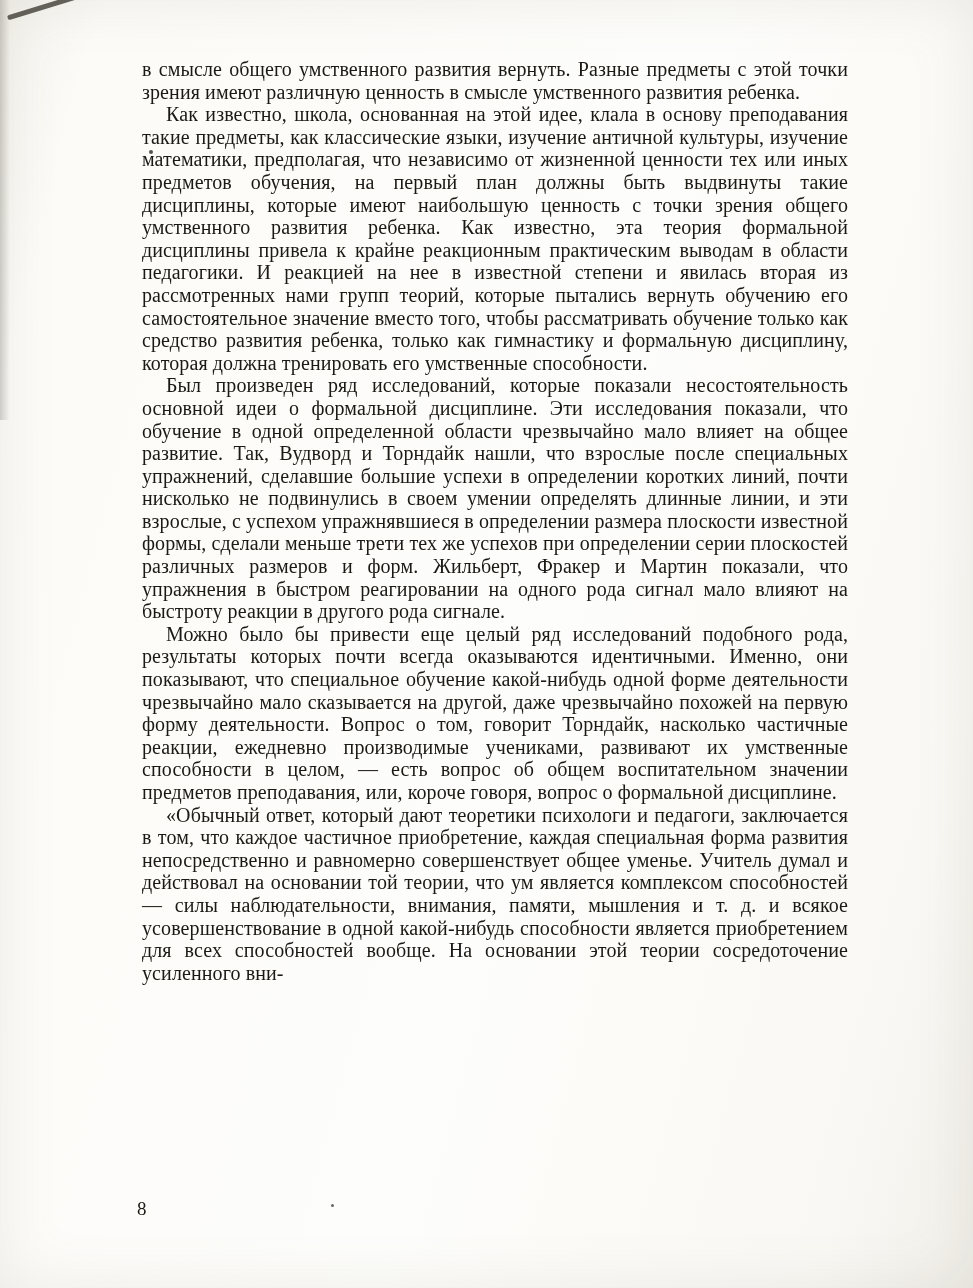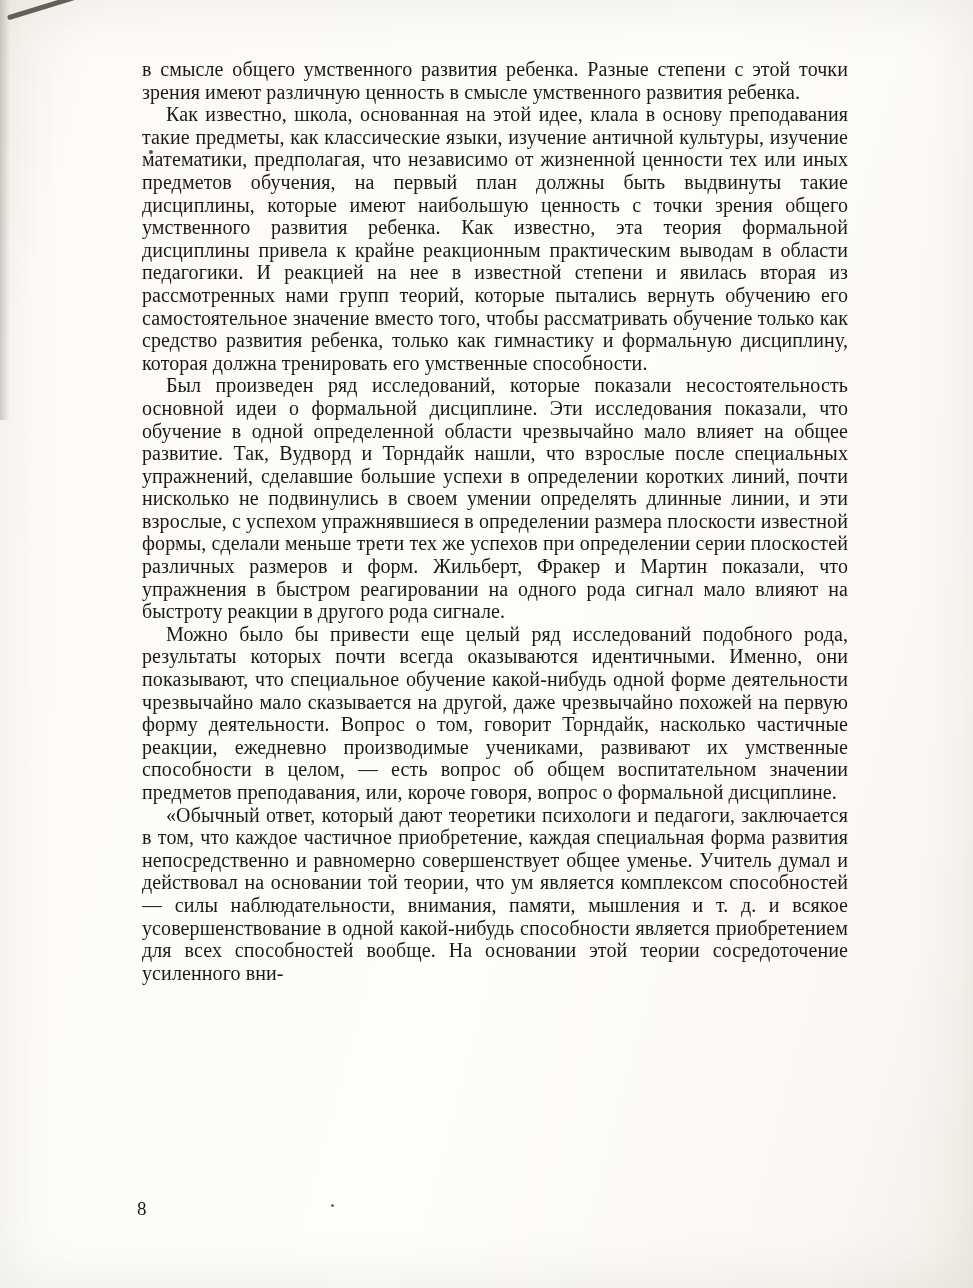--- a/index.html
+++ b/index.html
@@ -76,21 +76,21 @@
 </style>
 </head>
 <body>
 
 <div class="scan-page">
 
   <div class="corner-mark"></div>
   <div class="edge-shadow-left"></div>
 
   <div class="text-block">
-    <p class="para">в смысле общего умственного развития ребенка. Разные степени с этой точки зрения имеют различную ценность в смысле умственного развития ребенка.</p>
+    <p class="para">в смысле общего умственного развития вернуть. Разные предметы с этой точки зрения имеют различную ценность в смысле умственного развития ребенка.</p>
     <p class="para indent">Как известно, школа, основанная на этой идее, клала в основу преподавания такие предметы, как классические языки, изучение античной культуры, изучение математики, предполагая, что независимо от жизненной ценности тех или иных предметов обучения, на первый план должны быть выдвинуты такие дисциплины, которые имеют наибольшую ценность с точки зрения общего умственного развития ребенка. Как известно, эта теория формальной дисциплины привела к крайне реакционным практическим выводам в области педагогики. И реакцией на нее в известной степени и явилась вторая из рассмотренных нами групп теорий, которые пытались вернуть обучению его самостоятельное значение вместо того, чтобы рассматривать обучение только как средство развития ребенка, только как гимнастику и формальную дисциплину, которая должна тренировать его умственные способности.</p>
     <p class="para indent">Был произведен ряд исследований, которые показали несостоятельность основной идеи о формальной дисциплине. Эти исследования показали, что обучение в одной определенной области чрезвычайно мало влияет на общее развитие. Так, Вудворд и Торндайк нашли, что взрослые после специальных упражнений, сделавшие большие успехи в определении коротких линий, почти нисколько не подвинулись в своем умении определять длинные линии, и эти взрослые, с успехом упражнявшиеся в определении размера плоскости известной формы, сделали меньше трети тех же успехов при определении серии плоскостей различных размеров и форм. Жильберт, Фракер и Мартин показали, что упражнения в быстром реагировании на одного рода сигнал мало влияют на быстроту реакции в другого рода сигнале.</p>
     <p class="para indent">Можно было бы привести еще целый ряд исследований подобного рода, результаты которых почти всегда оказываются идентичными. Именно, они показывают, что специальное обучение какой-нибудь одной форме деятельности чрезвычайно мало сказывается на другой, даже чрезвычайно похожей на первую форму деятельности. Вопрос о том, говорит Торндайк, насколько частичные реакции, ежедневно производимые учениками, развивают их умственные способности в целом, — есть вопрос об общем воспитательном значении предметов преподавания, или, короче говоря, вопрос о формальной дисциплине.</p>
     <p class="para indent">«Обычный ответ, который дают теоретики психологи и педагоги, заключается в том, что каждое частичное приобретение, каждая специальная форма развития непосредственно и равномерно совершенствует общее уменье. Учитель думал и действовал на основании той теории, что ум является комплексом способностей — силы наблюдательности, внимания, памяти, мышления и т. д. и всякое усовершенствование в одной какой-нибудь способности является приобретением для всех способностей вообще. На основании этой теории сосредоточение усиленного вни-</p>
   </div>
 
   <div class="artifact-dot a1"></div>
   <div class="artifact-dot a2"></div>
 
   <div class="page-number">8</div>

